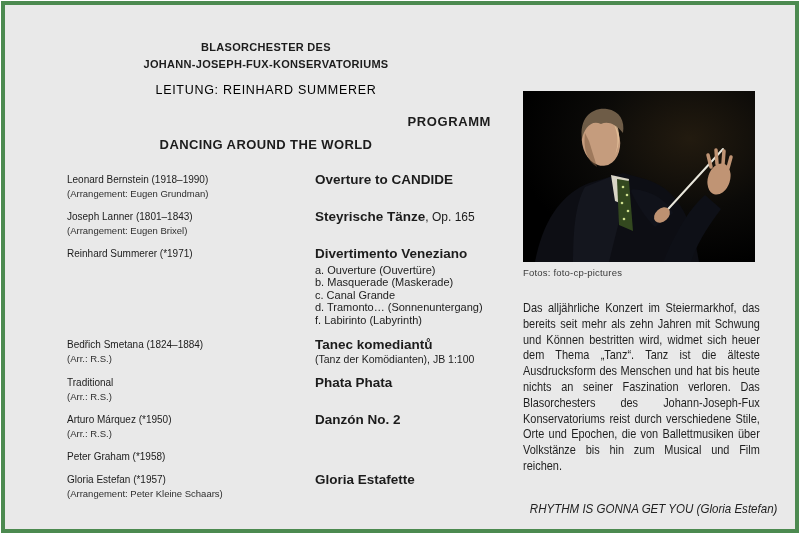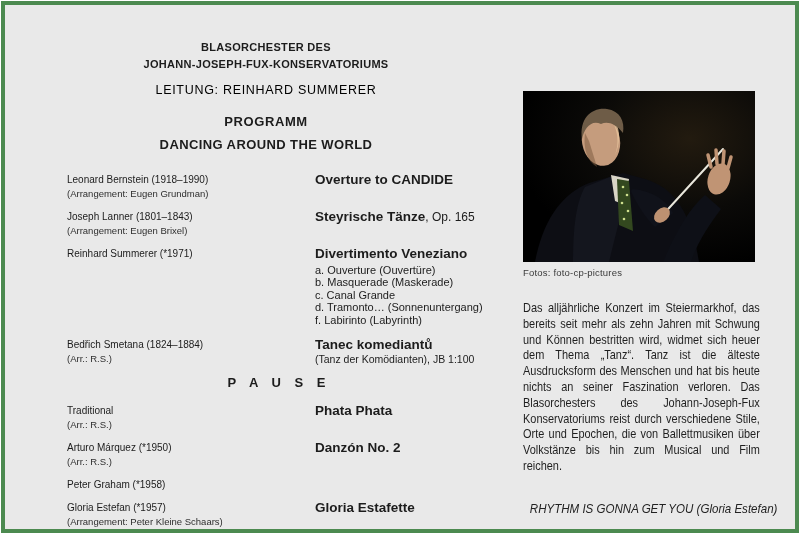--- a/index.html
+++ b/index.html
@@ -14,21 +14,21 @@
   .frame {
     position:absolute; inset:1px;
     border:4px solid #4c8a50;
     background:#e9e9e9;
   }
   
   .left-col { position:absolute; left:36px; top:34px; width:450px; }
   .hdr { text-align:center; }
   .hdr-bold { font-weight:bold; font-size:11px; line-height:17px; letter-spacing:.3px; }
   .leitung { font-size:12.5px; letter-spacing:.7px; margin-top:10px; color:#000000; }
-  .programm { font-weight:bold; font-size:13px; margin-top:17px; letter-spacing:.6px; }
+  .programm { font-weight:bold; font-size:13px; margin-top:17px; letter-spacing:.6px;text-align:right; }
   .theme { font-weight:bold; font-size:13px; margin-top:8px; letter-spacing:.4px; }
   .program { margin-top:20px; padding-left:26px; }
   .row { display:flex; margin-bottom:9px; }
   .cell-composer { width:248px; flex:none; }
   .composer { font-size:10px; line-height:16px; }
   .arr { font-size:9.5px; line-height:12px; color:#2e2e2e; }
   .cell-piece { flex:1; }
   .piece { font-weight:bold; font-size:13.5px; line-height:16px; }
   .suffix { font-weight:normal; font-size:12px; }
   .piece-sub { font-size:10.5px; line-height:13px; font-weight:normal; }
@@ -113,21 +113,20 @@
         <div class="cell-composer">
           <div class="composer">Bedřich Smetana (1824–1884)</div>
           <div class="arr">(Arr.: R.S.)</div>
         </div>
         <div class="cell-piece">
           <div class="piece">Tanec komediantů</div>
           <div class="piece-sub">(Tanz der Komödianten), JB 1:100</div>
         </div>
       </div>
 
-      <div class="pause" style="margin-left:0;">P A U S E</div>
 
       <div class="row">
         <div class="cell-composer">
           <div class="composer">Traditional</div>
           <div class="arr">(Arr.: R.S.)</div>
         </div>
         <div class="cell-piece">
           <div class="piece">Phata Phata</div>
         </div>
       </div>

